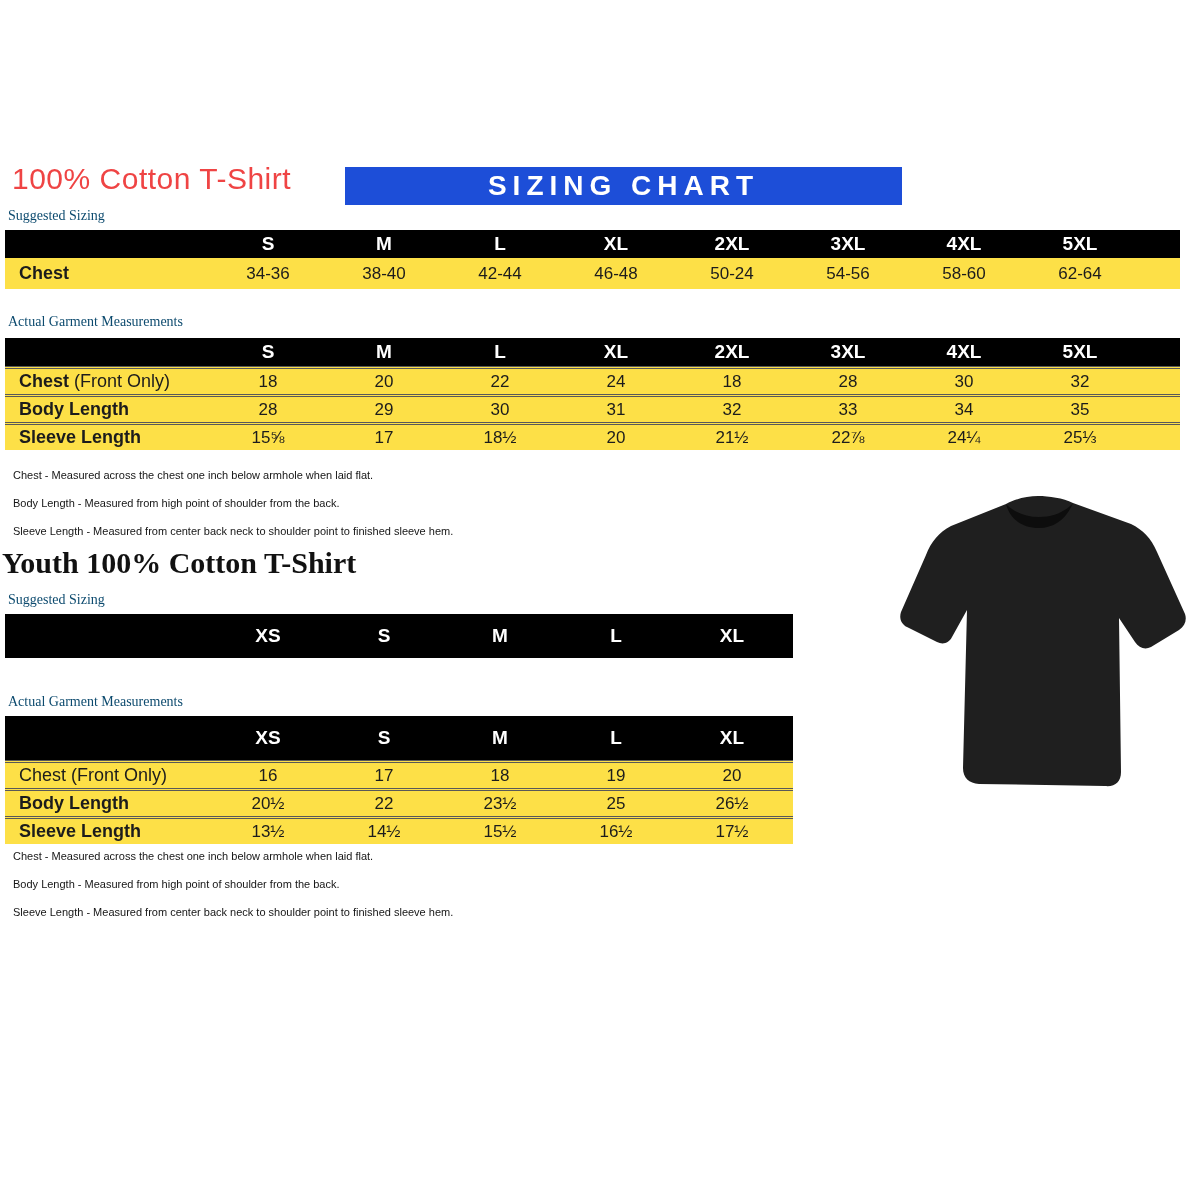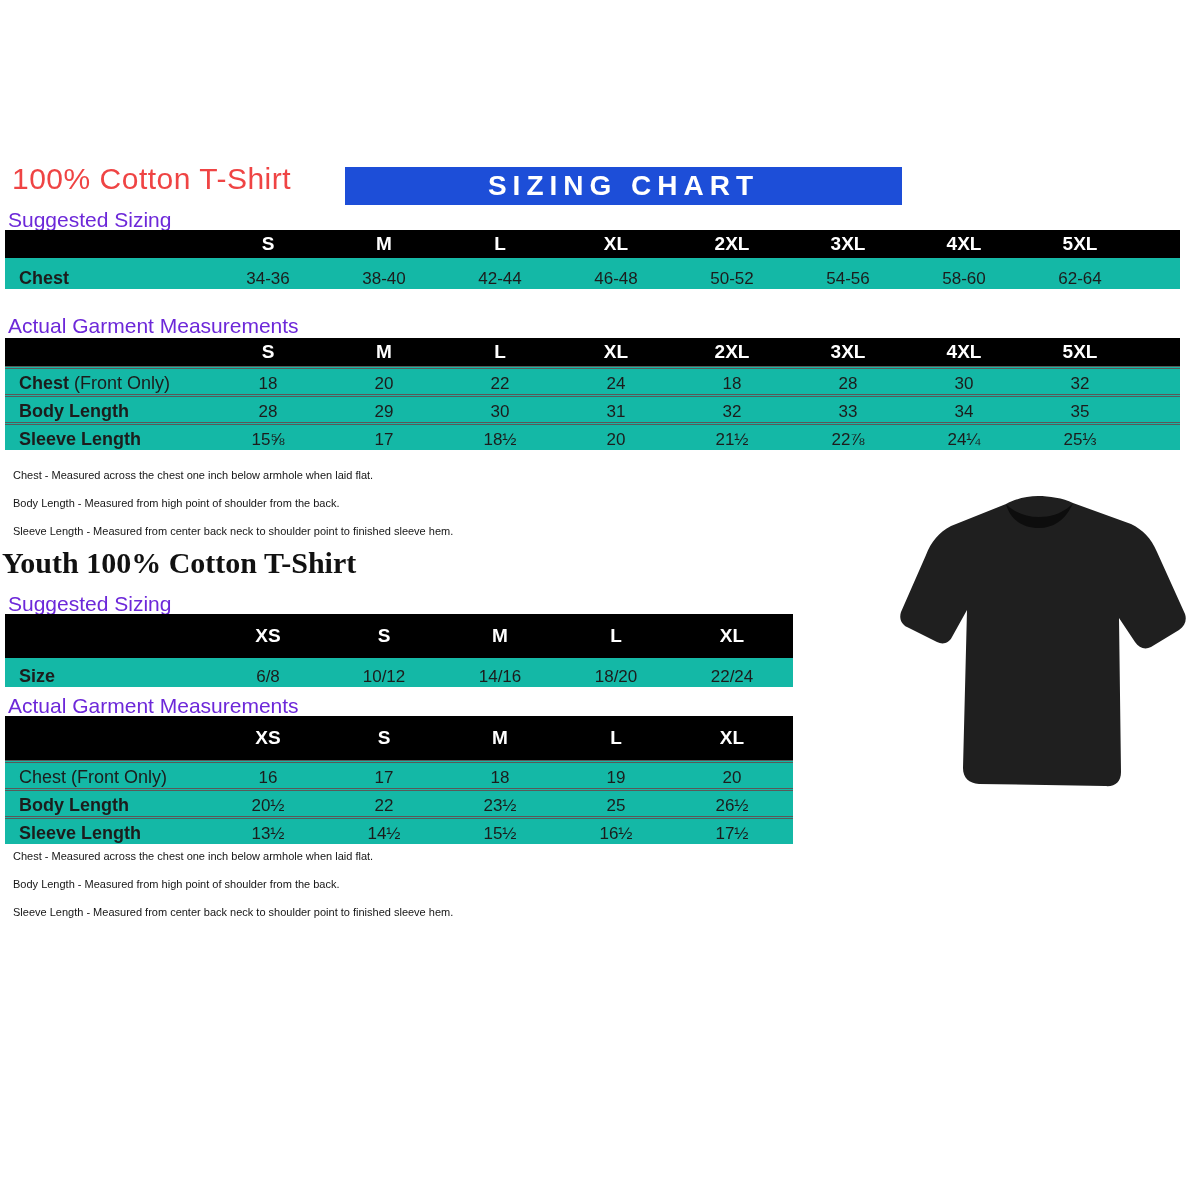--- a/index.html
+++ b/index.html
@@ -9,39 +9,39 @@
   }
   .abs{position:absolute;}
   
   .main-title{left:12px;top:162px;font-size:30px;font-weight:400;letter-spacing:.5px;color:#ef4444;}
   .youth-title{left:2px;top:546px;font-size:30px;font-weight:700;color:#111;font-family:Liberation Serif, serif;}
   .banner{
     left:345px;top:167px;width:557px;height:38px;background:#1d4ed8;
     display:flex;align-items:center;justify-content:center;
     color:#fff;font-size:28px;font-weight:700;letter-spacing:6px;
   }
-  .section-label{font-size:21px;color:#6d28d9;}
+  .section-label{font-size:14px;color:#0c4a6e;font-family:Liberation Serif, serif;}
   #adult-suggested-label{left:8px;top:208px;}
   #adult-actual-label{left:8px;top:314px;}
   #youth-suggested-label{left:8px;top:592px;}
   #youth-actual-label{left:8px;top:694px;}
   
   .size-table{left:5px;}
   #table-adult-suggested{top:230px;width:1175px;}
   #table-adult-actual{top:338px;width:1175px;}
   #table-youth-suggested{top:614px;width:788px;}
   #table-youth-actual{top:716px;width:788px;}
   .t-head{
     display:flex;align-items:center;background:#000;color:#fff;
     font-weight:700;font-size:19px;height:28px;
   }
   #table-youth-suggested .t-head,#table-youth-actual .t-head{height:44px;}
   .t-row{
-    display:flex;align-items:flex-end;height:28px;font-size:17px;color:#1c1c1c;
-    box-sizing:border-box;background:#14b8a6;
+    display:flex;align-items:center;height:28px;font-size:17px;color:#1c1c1c;
+    box-sizing:border-box;background:#fde047;
   }
   #table-adult-suggested .t-row{height:31px;}
   #table-youth-suggested .t-row{height:29px;}
   .lined .t-row{border-top:3px double #595959;}
   .lbl{width:205px;box-sizing:border-box;padding-left:14px;font-size:18px;white-space:nowrap;}
   .col{width:116px;text-align:center;flex-shrink:0;}
   .b{font-weight:700;}
   
   .notes{left:13px;font-size:11px;color:#151515;}
   #adult-notes{top:461px;}
@@ -68,21 +68,21 @@
       <div class="col">3XL</div>
       <div class="col">4XL</div>
       <div class="col">5XL</div>
     </div>
     <div class="t-row">
       <div class="lbl"><span class="b">Chest</span></div>
       <div class="col">34-36</div>
       <div class="col">38-40</div>
       <div class="col">42-44</div>
       <div class="col">46-48</div>
-      <div class="col">50-52</div>
+      <div class="col">50-24</div>
       <div class="col">54-56</div>
       <div class="col">58-60</div>
       <div class="col">62-64</div>
     </div>
   </div>
 
 <div class="abs section-label" id="adult-actual-label">Actual Garment Measurements</div>
 <div class="abs size-table lined" id="table-adult-actual">
     <div class="t-head">
       <div class="lbl"></div>
@@ -140,28 +140,20 @@
 
 <div class="abs section-label" id="youth-suggested-label">Suggested Sizing</div>
 <div class="abs size-table" id="table-youth-suggested">
     <div class="t-head">
       <div class="lbl"></div>
       <div class="col">XS</div>
       <div class="col">S</div>
       <div class="col">M</div>
       <div class="col">L</div>
       <div class="col">XL</div>
-    </div>
-    <div class="t-row">
-      <div class="lbl"><span class="b">Size</span></div>
-      <div class="col">6/8</div>
-      <div class="col">10/12</div>
-      <div class="col">14/16</div>
-      <div class="col">18/20</div>
-      <div class="col">22/24</div>
     </div>
   </div>
 
 <div class="abs section-label" id="youth-actual-label">Actual Garment Measurements</div>
 <div class="abs size-table lined" id="table-youth-actual">
     <div class="t-head">
       <div class="lbl"></div>
       <div class="col">XS</div>
       <div class="col">S</div>
       <div class="col">M</div>

